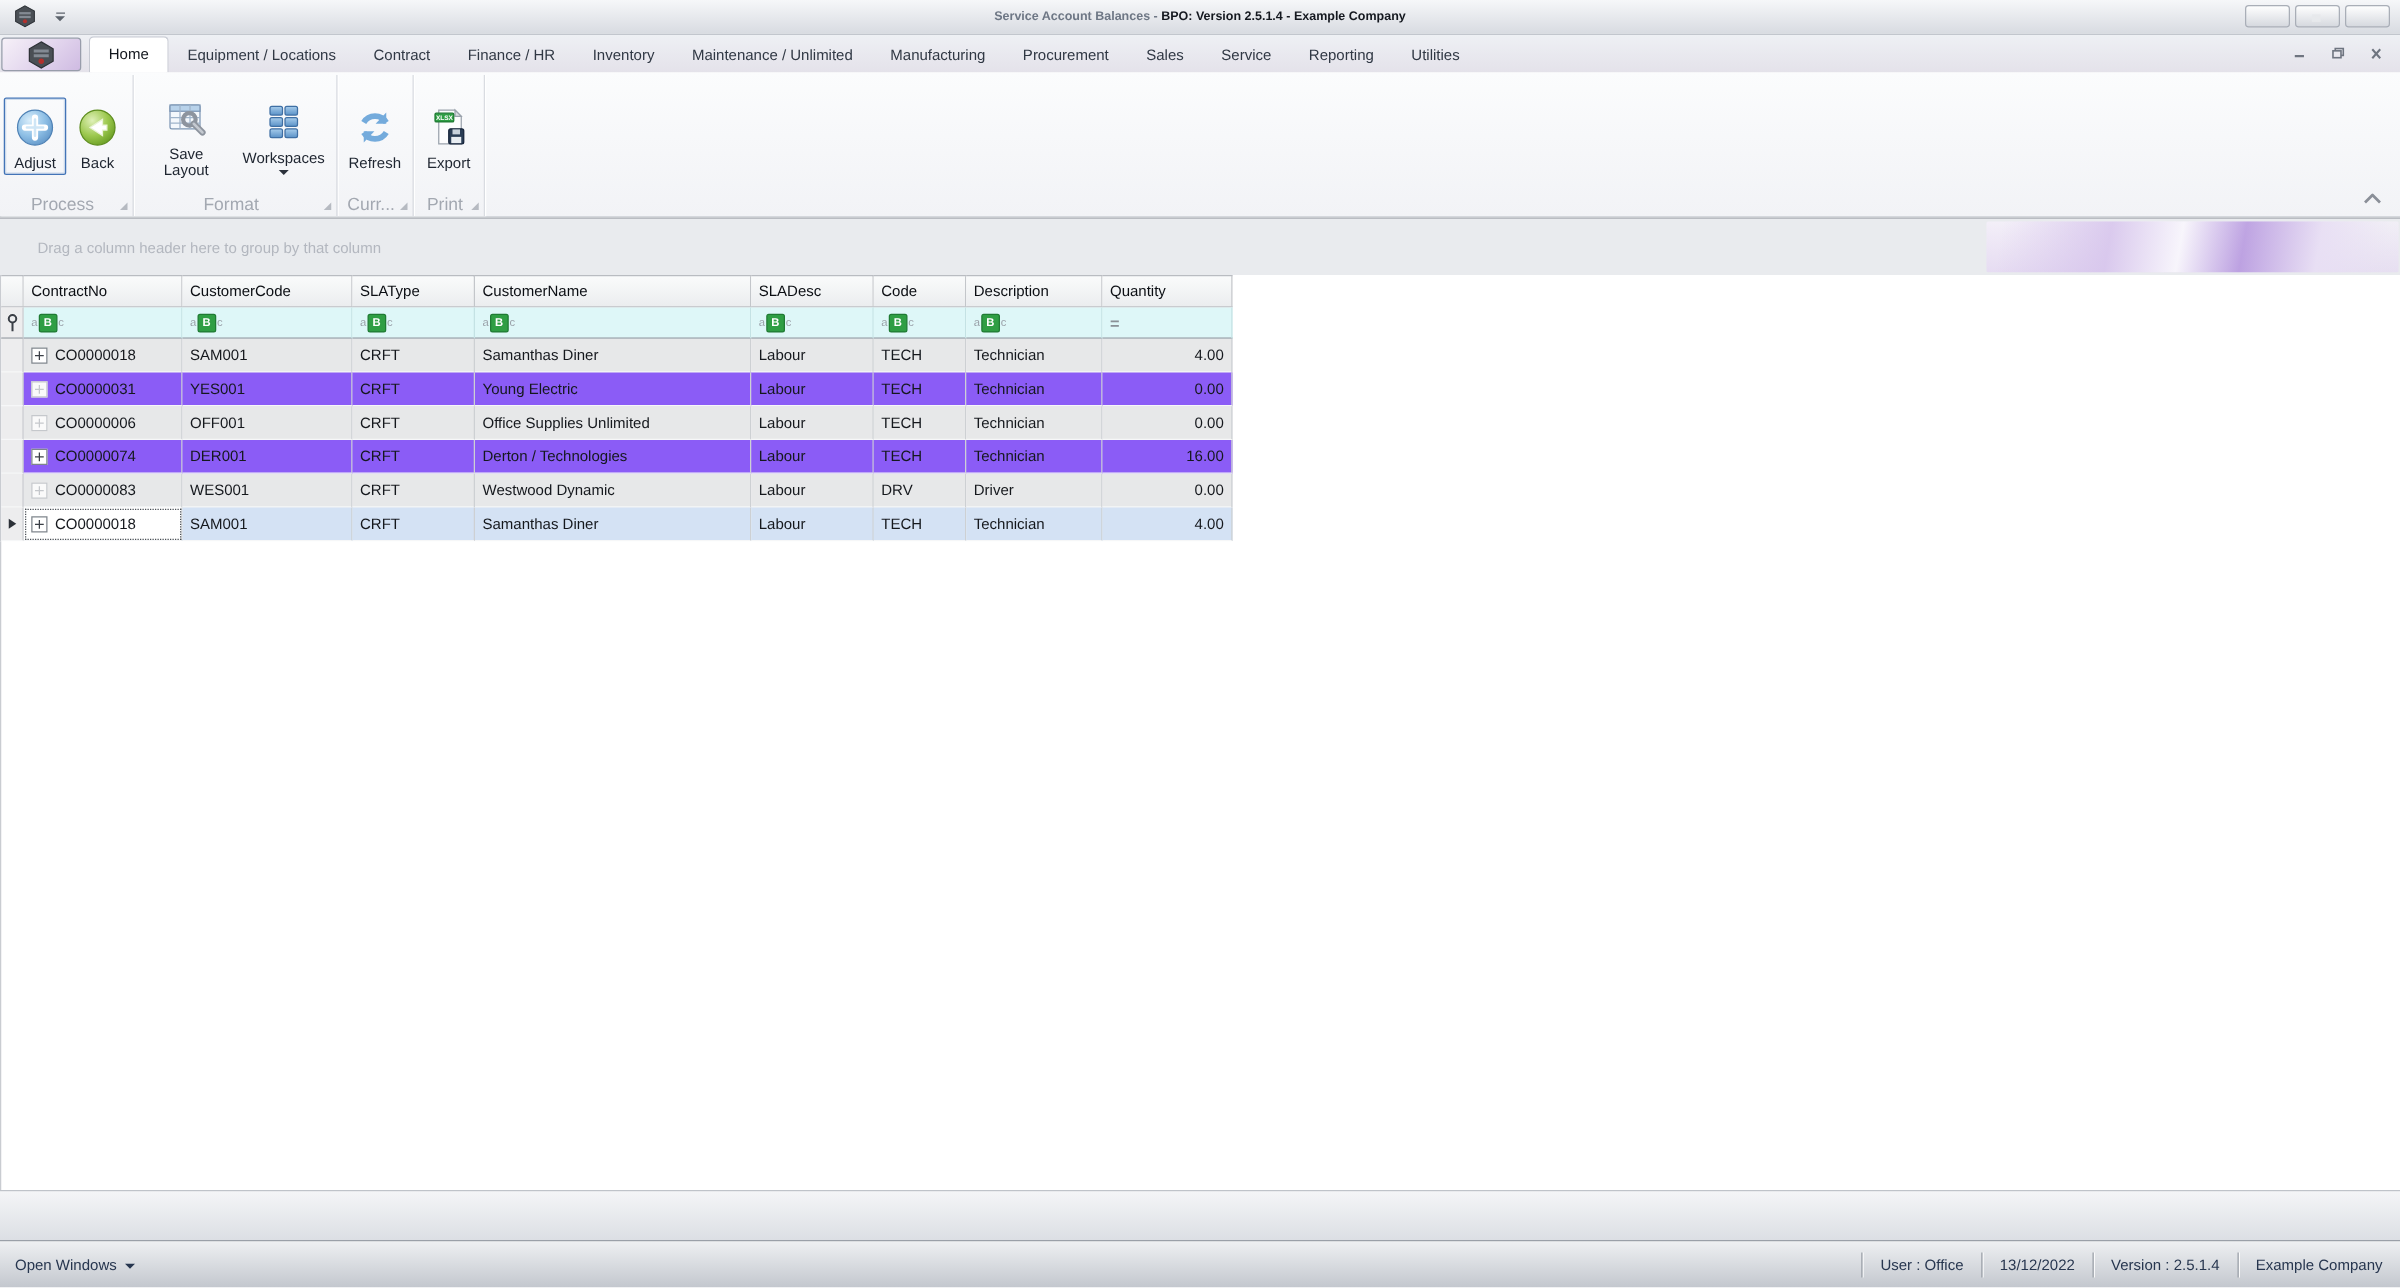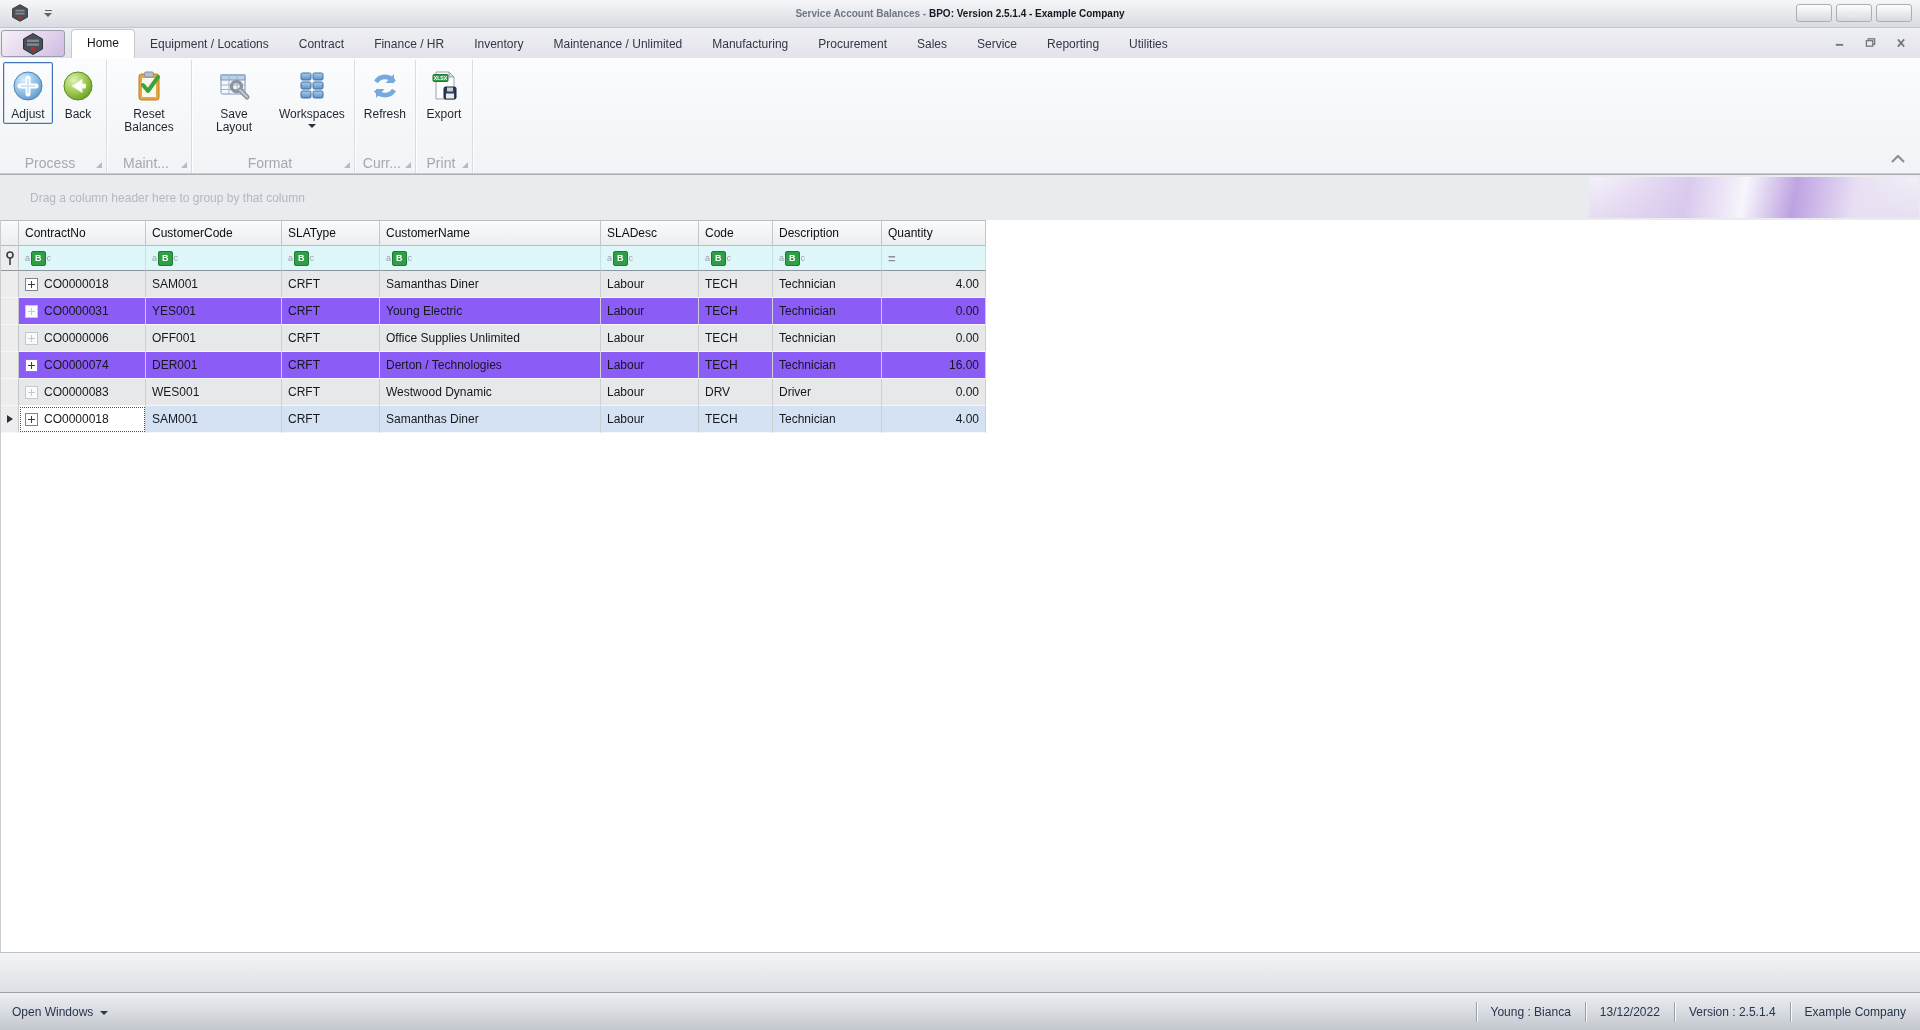--- a/index.html
+++ b/index.html
@@ -54,21 +54,21 @@
   }
   .child-btns { position:absolute; right:14px; top:9px; display:flex; gap:20px; align-items:center; }
   .child-btns svg { stroke:#6f7580; }
 
   
   .ribbon {
     height:116px; flex:0 0 116px; background:linear-gradient(#fbfcfd,#f2f3f6);
     border-bottom:1px solid #c6cad1; display:flex; position:relative; padding-top:2px;
   }
   .rgroup { display:flex; flex-direction:column; border-right:1px solid #d9dce1; box-shadow:1px 0 0 #fff; }
-  .rgroup-buttons { flex:1; display:flex; align-items:flex-start; padding:2px 3px 0 3px; }
+  .rgroup-buttons { flex:1; display:flex; align-items:center; padding:2px 3px 0 3px; }
   .rgroup-label { height:18px; position:relative; text-align:center; color:#a3a8b1; font-size:14px; line-height:16px; padding:0 14px 0 8px; white-space:nowrap; }
   .launcher { position:absolute; right:4px; bottom:5px; width:0; height:0;
     border-left:6px solid transparent; border-bottom:6px solid #b6bac1; }
   .ribbon-btn {
     display:flex; flex-direction:column; align-items:center; padding:6px 5px 2px 5px;
     border:1px solid transparent; border-radius:2px; min-width:50px;
   }
   .ribbon-btn .icon32 { width:34px; height:34px; flex:0 0 34px; }
   .ribbon-btn .blabel { margin-top:5px; font-size:12px; line-height:13px; text-align:center; color:#1e2530; max-width:66px; }
   .ribbon-btn.focused { border-color:#4374b7; box-shadow:0 0 0 1px rgba(80,130,190,.25) inset; }
@@ -245,34 +245,20 @@
             </defs>
           <circle cx="17" cy="17" r="14" fill="url(#gg)" stroke="#5d8c1e"></circle>
           <path d="M21 10.5 L11 17 L21 23.5 V19 H24.5 V15 H21 Z" fill="#fff" stroke="#e9f3d6" stroke-width="1"></path>
         </svg>
         <span class="blabel">Back</span>
       </div>
     </div>
     <div class="rgroup-label"><span>Process</span><span class="launcher"></span></div>
   </div>
 
-  <div class="rgroup">
-    <div class="rgroup-buttons">
-      <div class="ribbon-btn">
-        <svg class="icon32" viewBox="0 0 34 34">
-          <rect x="7" y="5" width="20" height="26" rx="2.5" fill="#e9a63f" stroke="#b97d22"></rect>
-          <rect x="10" y="9" width="14" height="19" fill="#fdf8ef"></rect>
-          <rect x="12.5" y="3" width="9" height="5" rx="1.5" fill="#b9bec6" stroke="#868d97"></rect>
-          <path d="M11 16 L16 22 L26 8" fill="none" stroke="#3aa43a" stroke-width="4" stroke-linecap="round" stroke-linejoin="round"></path>
-        </svg>
-        <span class="blabel">Reset Balances</span>
-      </div>
-    </div>
-    <div class="rgroup-label"><span>Maint...</span><span class="launcher"></span></div>
-  </div>
 
   <div class="rgroup">
     <div class="rgroup-buttons">
       <div class="ribbon-btn">
         <svg class="icon32" viewBox="0 0 34 34">
           <rect x="4" y="6" width="24" height="19" rx="1.5" fill="#f4f8fc" stroke="#7d96b4"></rect>
           <rect x="4" y="6" width="24" height="5" fill="#b8d2ea" stroke="#7d96b4"></rect>
           <path d="M12 6 V25 M20 6 V25 M4 16 H28 M4 20.5 H28" stroke="#9fb4ca" stroke-width="1"></path>
           <circle cx="19.5" cy="17.5" r="5" fill="none" stroke="#8d949e" stroke-width="3.4"></circle>
           <path d="M23 21 L30 28" stroke="#8d949e" stroke-width="5" stroke-linecap="round"></path>
@@ -520,20 +506,20 @@
 
 <div class="bottompad"></div>
 
 <div class="statusbar">
   <div class="left">
     <span>Open Windows</span>
     <span class="sb-tri"></span>
   </div>
   <div class="spacer"></div>
   <span class="sb-sep"></span>
-  <span class="sb-item">Young : Bianca</span>
+  <span class="sb-item">User : Office</span>
   <span class="sb-sep"></span>
   <span class="sb-item">13/12/2022</span>
   <span class="sb-sep"></span>
   <span class="sb-item">Version : 2.5.1.4</span>
   <span class="sb-sep"></span>
   <span class="sb-item">Example Company</span>
 </div>
 
 </body></html>

